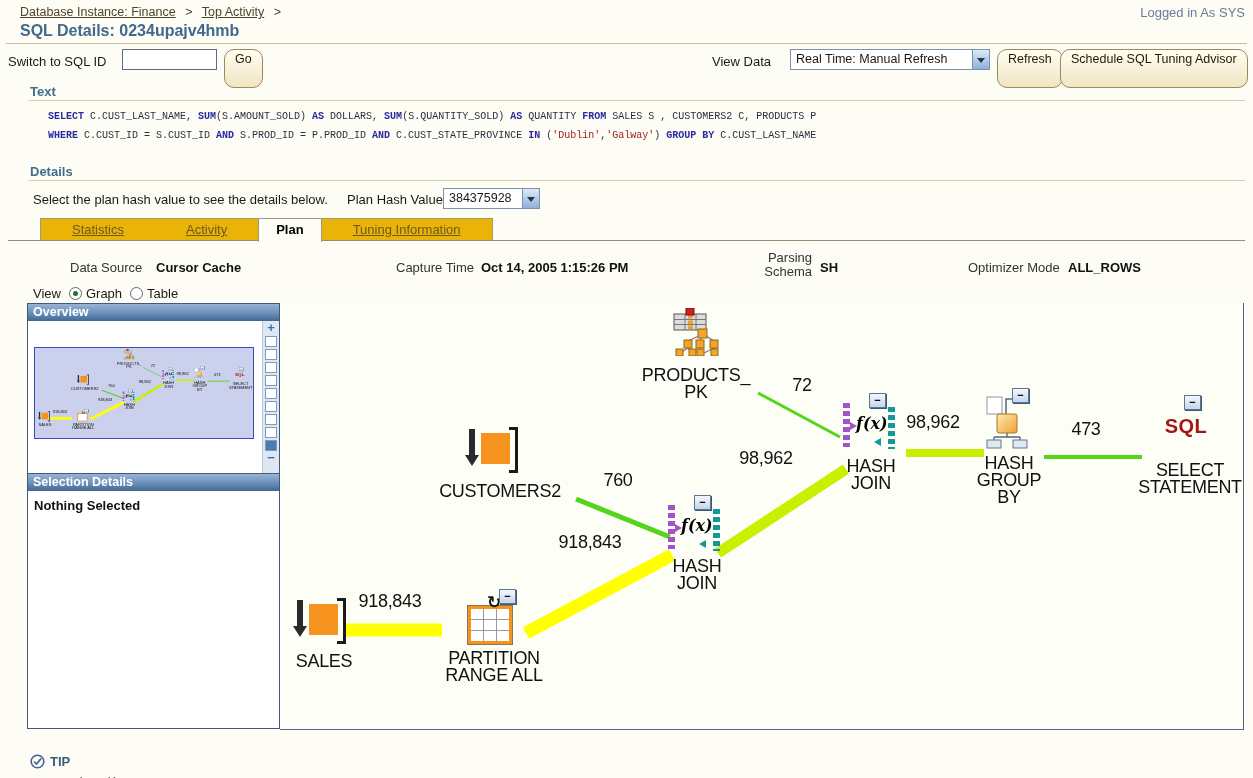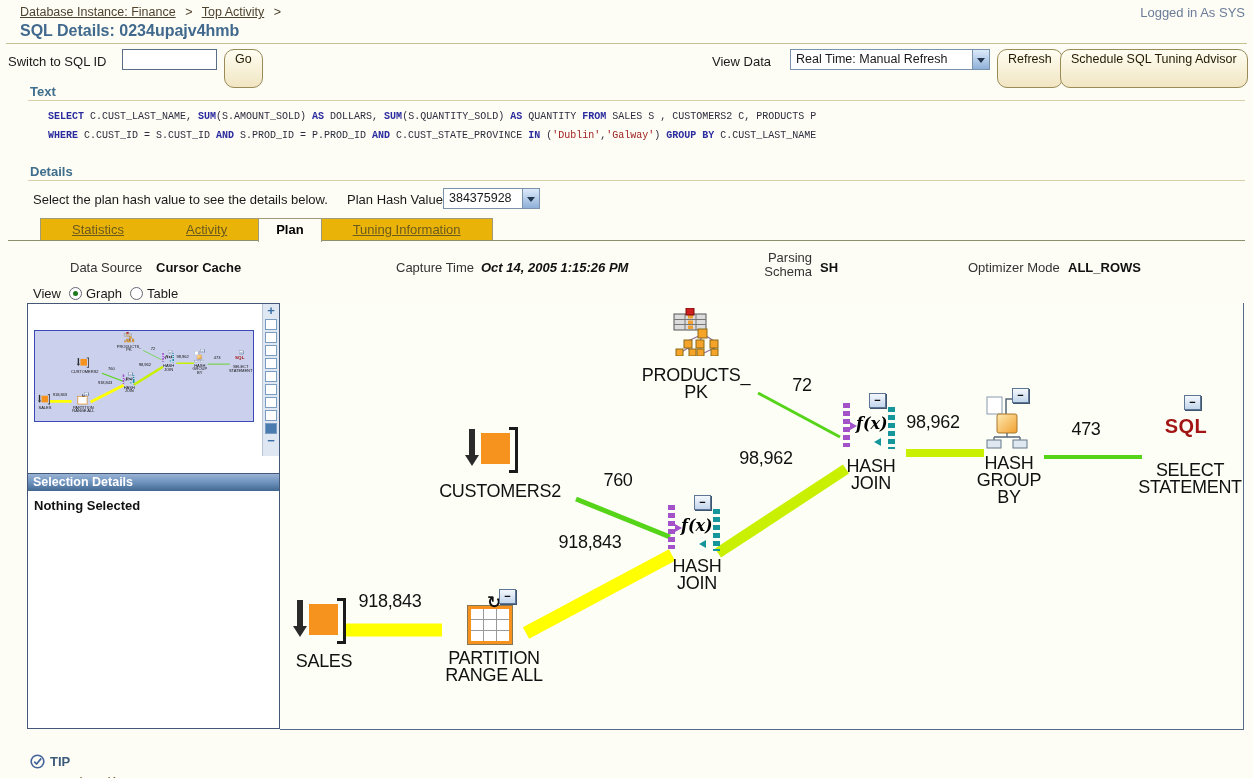--- a/index.html
+++ b/index.html
@@ -54,21 +54,21 @@
   .tab:last-child { border-right:1px solid #a09a78; }
   .tab.active { background:#fdfdf5; border-left:1px solid #a09a78; border-right:1px solid #a09a78; font-weight:bold; height:24px; position:relative; z-index:2; padding:3px 17px 0; }
   .tab-label-link { color:#6b5a1e; text-decoration:underline; font-size:13px; }
   .tab-label-active { color:#000; font-size:13px; }
   .tab-underline { left:8px; right:8px; top:240px; border-top:1px solid #8f8f6f; z-index:1; }
 
   
   .info-label { position:absolute; color:#333; }
   .info-value { position:absolute; font-weight:bold; color:#111; }
   .il-0 { left:70px; top:260px; } .iv-0 { left:156px; top:260px; }
-  .il-1 { left:396px; top:260px; } .iv-1 { left:481px; top:260px;font-style:italic; }
+  .il-1 { left:396px; top:260px; } .iv-1 { left:481px; top:260px; }
   .il-2 { left:760px; top:251px; width:52px; text-align:right; line-height:14px; } .iv-2 { left:820px; top:260px; }
   .il-3 { left:968px; top:260px; } .iv-3 { left:1068px; top:260px; }
 
   
   .view-row { left:33px; top:286px; display:flex; align-items:center; }
   .radio-opt { display:flex; align-items:center; margin-left:8px; cursor:pointer; }
   .radio { width:13px; height:13px; border:1px solid #667; border-radius:50%; background:#fff; display:inline-block; position:relative; margin-right:4px; }
   .radio.sel::after { content:''; position:absolute; left:3px; top:3px; width:5px; height:5px; border-radius:50%; background:#1d7a1d; }
 
   
@@ -199,20 +199,21 @@
         <span>Graph</span>
       </span>
       <span class="radio-opt">
         <span class="radio"></span>
         <span>Table</span>
       </span>
     </span>
 </div>
 
 <div class="panel overview-panel">
+  <div class="panel-head">Overview</div>
   <div class="overview-body">
     <div class="minimap">
       <div id="minimap-content">
           <div class="graph-content">
             <svg width="964" height="427" style="position: absolute; left: 0px; top: 0px;">
               <line x1="64" y1="327" x2="162" y2="327" stroke="#ffff00" stroke-width="13"></line>
               <line x1="246" y1="330" x2="392" y2="252" stroke="#ffff00" stroke-width="13"></line>
               <line x1="296" y1="196" x2="390" y2="234" stroke="#55d41a" stroke-width="5"></line>
               <line x1="438" y1="250" x2="566" y2="166" stroke="#c8f000" stroke-width="11"></line>
               <line x1="478" y1="90" x2="560" y2="134" stroke="#55d41a" stroke-width="3"></line>

